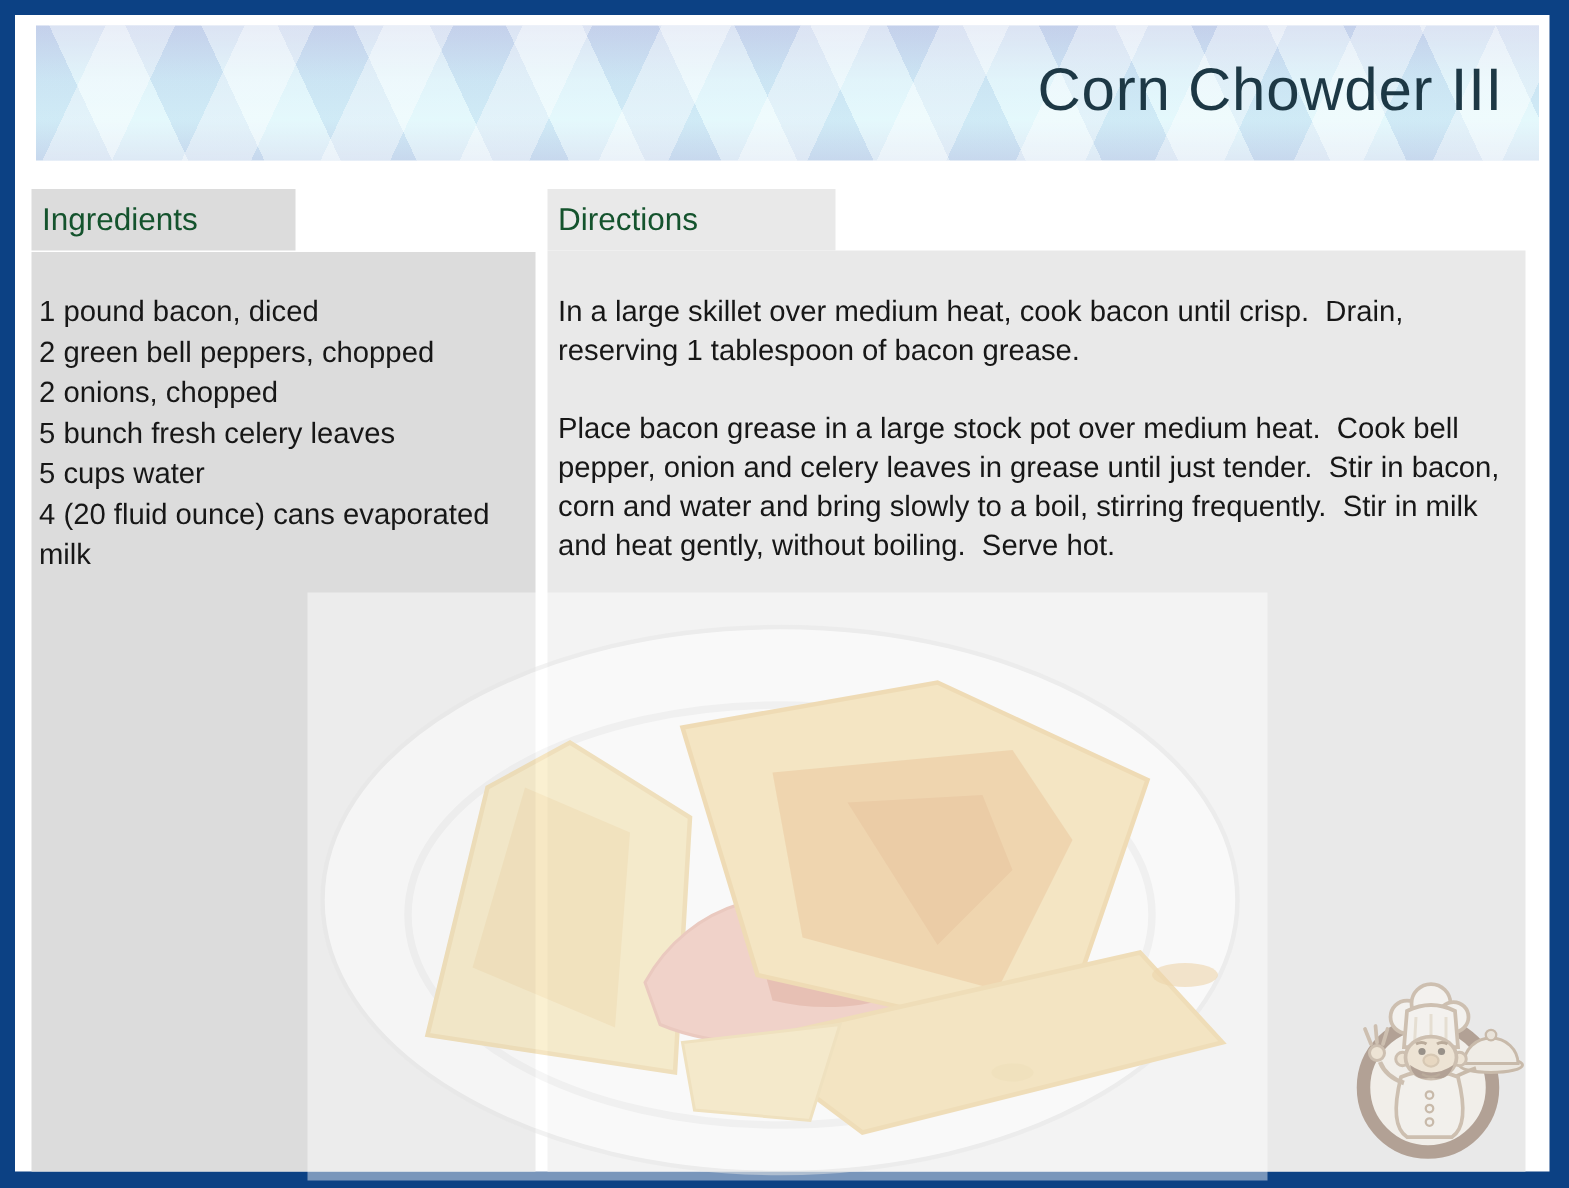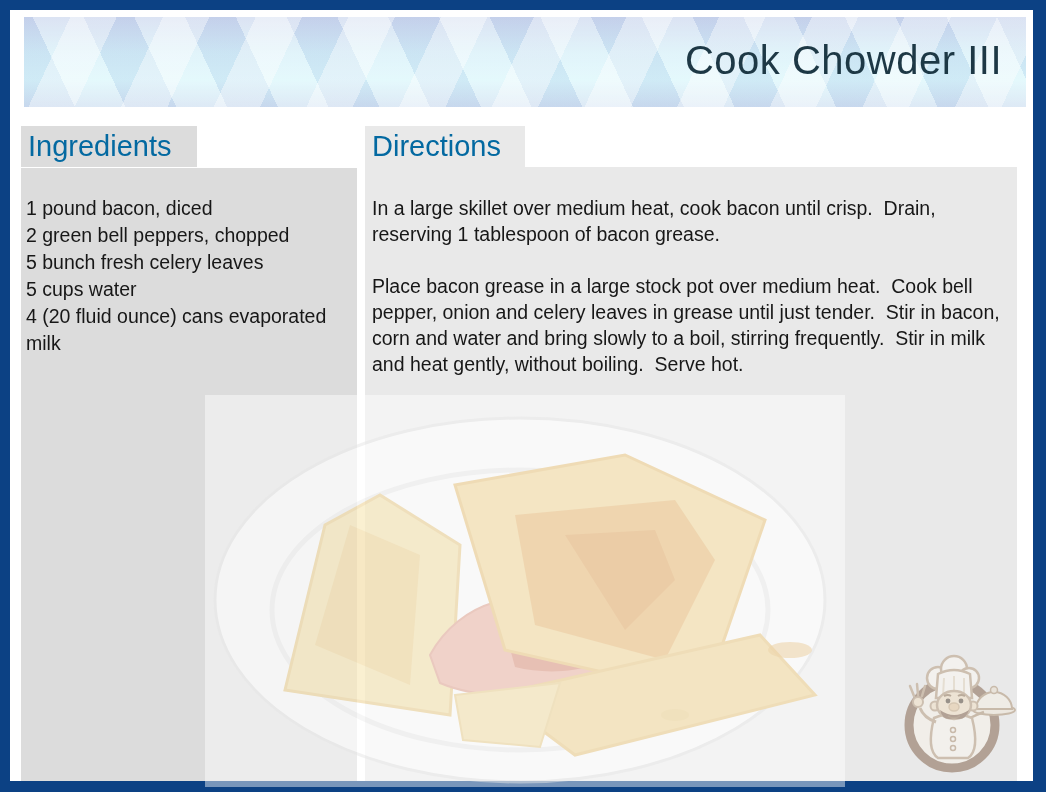--- a/index.html
+++ b/index.html
@@ -26,34 +26,34 @@
     display:flex;align-items:center;justify-content:flex-end;
   }
   .banner .title{
     font-size:40px;color:#1d3845;letter-spacing:0.5px;
     padding-right:24px;line-height:1;transform:translateY(-2px);
     white-space:nowrap;
   }
 
   .head-box{
     height:41px;display:flex;align-items:center;
-    font-size:29px;color:#0369a1;
+    font-size:21px;color:#14532d;
   }
   .head-box span{padding-left:7px;line-height:1;}
 
   .ing-head{left:11px;top:116px;width:176px;background:#dcdcdc;}
   .ing-body{
     left:11px;top:158px;width:336px;height:613px;background:#dcdcdc;
     box-sizing:border-box;padding:27px 6px 12px 5px;
   }
   .ing-item{
     font-size:19.5px;line-height:27px;color:#171717;
   }
 
-  .dir-head{left:355px;top:116px;width:160px;background:#e9e9e9;}
+  .dir-head{left:355px;top:116px;width:192px;background:#e9e9e9;}
   .dir-body{
     left:355px;top:157px;width:652px;height:614px;background:#e9e9e9;
     box-sizing:border-box;padding:28px 16px 12px 7px;
   }
   .dir-para{
     font-size:19.5px;line-height:26px;color:#171717;
     margin:0 0 26px 0;white-space:pre-wrap;
   }
 
   .photo{
@@ -64,31 +64,32 @@
 
   .chef{left:888px;top:642px;width:118px;height:126px;}
   .chef svg{display:block;opacity:0.5;}
 </style>
 </head>
 <body>
 
 <div class="canvas">
 
   <div class="abs banner">
-    <div class="title">Cook Chowder III</div>
+    <div class="title">Corn Chowder III</div>
   </div>
 
   <div class="abs head-box ing-head">
     <span>Ingredients</span>
   </div>
 
   <div class="abs ing-body">
     <div>
       <div class="ing-item">1 pound bacon, diced</div>
       <div class="ing-item">2 green bell peppers, chopped</div>
+      <div class="ing-item">2 onions, chopped</div>
       <div class="ing-item">5 bunch fresh celery leaves</div>
       <div class="ing-item">5 cups water</div>
       <div class="ing-item">4 (20 fluid ounce) cans evaporated milk</div>
     </div>
   </div>
 
   <div class="abs head-box dir-head">
     <span>Directions</span>
   </div>
 

